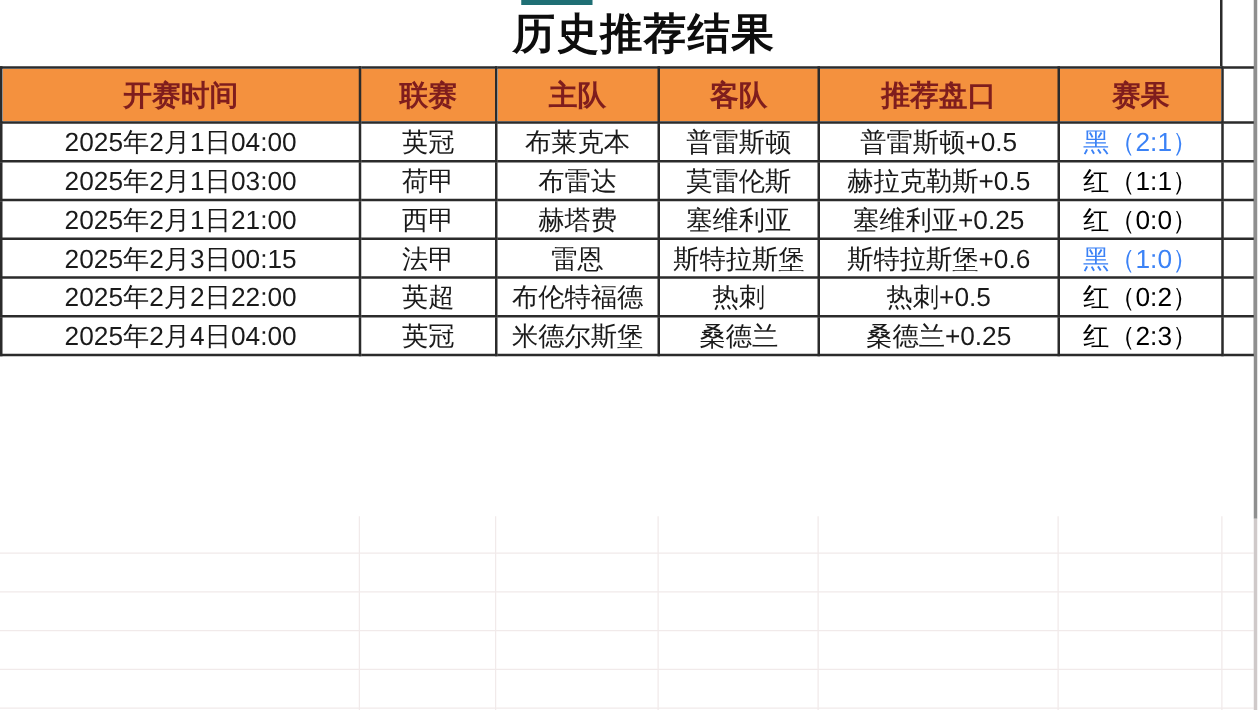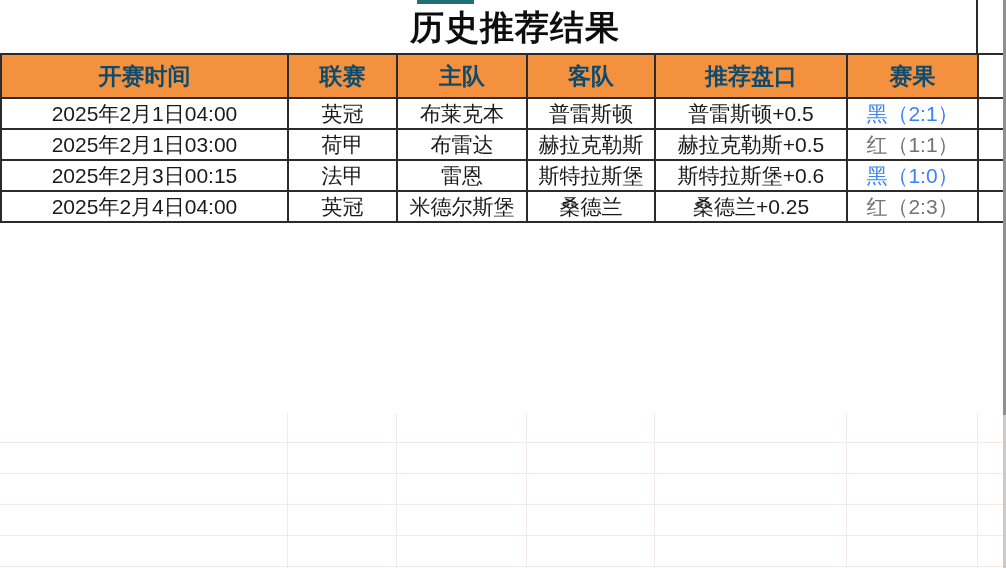--- a/index.html
+++ b/index.html
@@ -27,28 +27,28 @@
     width:1005px;
   }
   table.results th,table.results td{
     border:2px solid #2b2b2b;
     padding:0;margin:0;
     text-align:center;vertical-align:middle;
     overflow:hidden;white-space:nowrap;
   }
   table.results thead th{
     height:42px;background:#f4913e;
-    font-size:23px;font-weight:bold;color:#0c4a6e;
+    font-size:23px;font-weight:bold;color:#7f1d1d;
   }
   table.results thead th.empty-col{background:#ffffff;}
   table.results tbody td{
     height:29px;background:#ffffff;
     font-size:21px;font-weight:normal;color:#1a1a1a;
   }
-  table.results tbody td.result-red{color:#737373;}
+  table.results tbody td.result-red{color:#000000;}
   table.results tbody td.result-black{color:#3b82f6;}
 
   
   .stub-line{position:absolute;left:976px;top:0;width:2px;height:53px;background:#2b2b2b;}
 
   
   .faint-h{position:absolute;left:0;width:1003px;height:1px;background:#f1eaea;}
   .faint-v{position:absolute;top:413px;width:1px;height:155px;background:#f1eaea;}
 
   
@@ -94,32 +94,50 @@
           <td>布莱克本</td>
           <td>普雷斯顿</td>
           <td>普雷斯顿+0.5</td>
           <td class="result-black">黑（2:1）</td>
           <td></td>
         </tr>
         <tr>
           <td>2025年2月1日03:00</td>
           <td>荷甲</td>
           <td>布雷达</td>
-          <td>赫拉克勒斯</td>
+          <td>莫雷伦斯</td>
           <td>赫拉克勒斯+0.5</td>
           <td class="result-red">红（1:1）</td>
+          <td></td>
+        </tr>
+        <tr>
+          <td>2025年2月1日21:00</td>
+          <td>西甲</td>
+          <td>赫塔费</td>
+          <td>塞维利亚</td>
+          <td>塞维利亚+0.25</td>
+          <td class="result-red">红（0:0）</td>
           <td></td>
         </tr>
         <tr>
           <td>2025年2月3日00:15</td>
           <td>法甲</td>
           <td>雷恩</td>
           <td>斯特拉斯堡</td>
           <td>斯特拉斯堡+0.6</td>
           <td class="result-black">黑（1:0）</td>
+          <td></td>
+        </tr>
+        <tr>
+          <td>2025年2月2日22:00</td>
+          <td>英超</td>
+          <td>布伦特福德</td>
+          <td>热刺</td>
+          <td>热刺+0.5</td>
+          <td class="result-red">红（0:2）</td>
           <td></td>
         </tr>
         <tr>
           <td>2025年2月4日04:00</td>
           <td>英冠</td>
           <td>米德尔斯堡</td>
           <td>桑德兰</td>
           <td>桑德兰+0.25</td>
           <td class="result-red">红（2:3）</td>
           <td></td>

